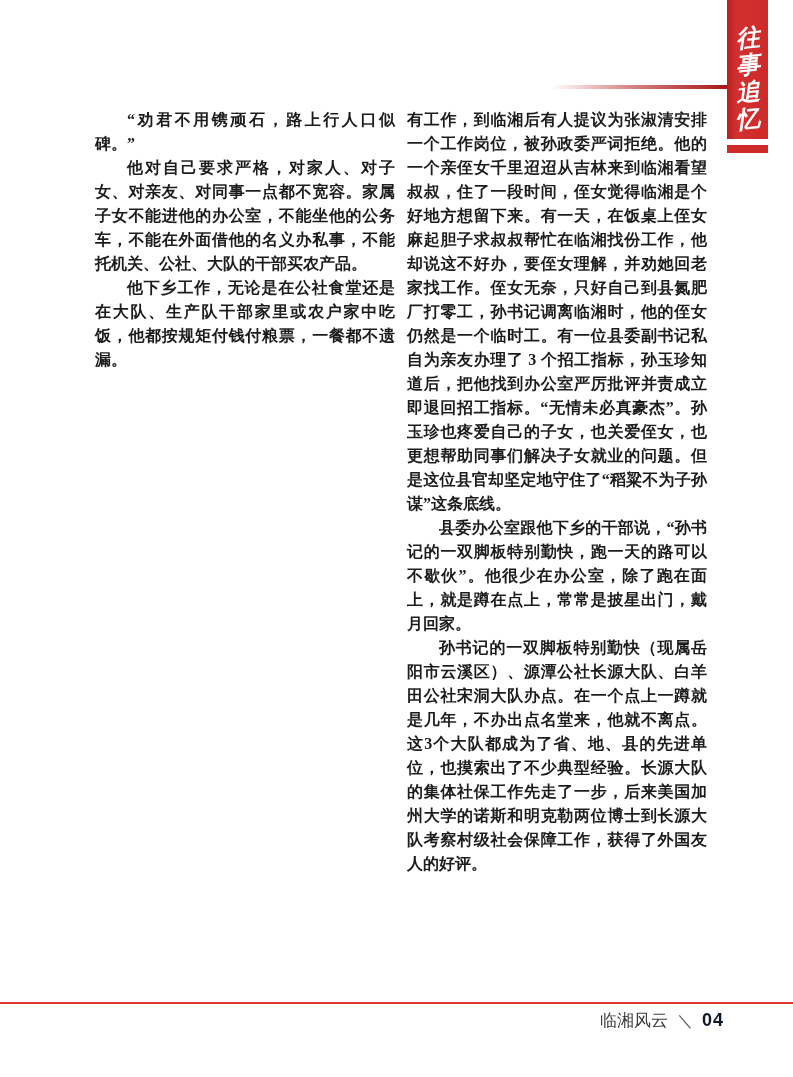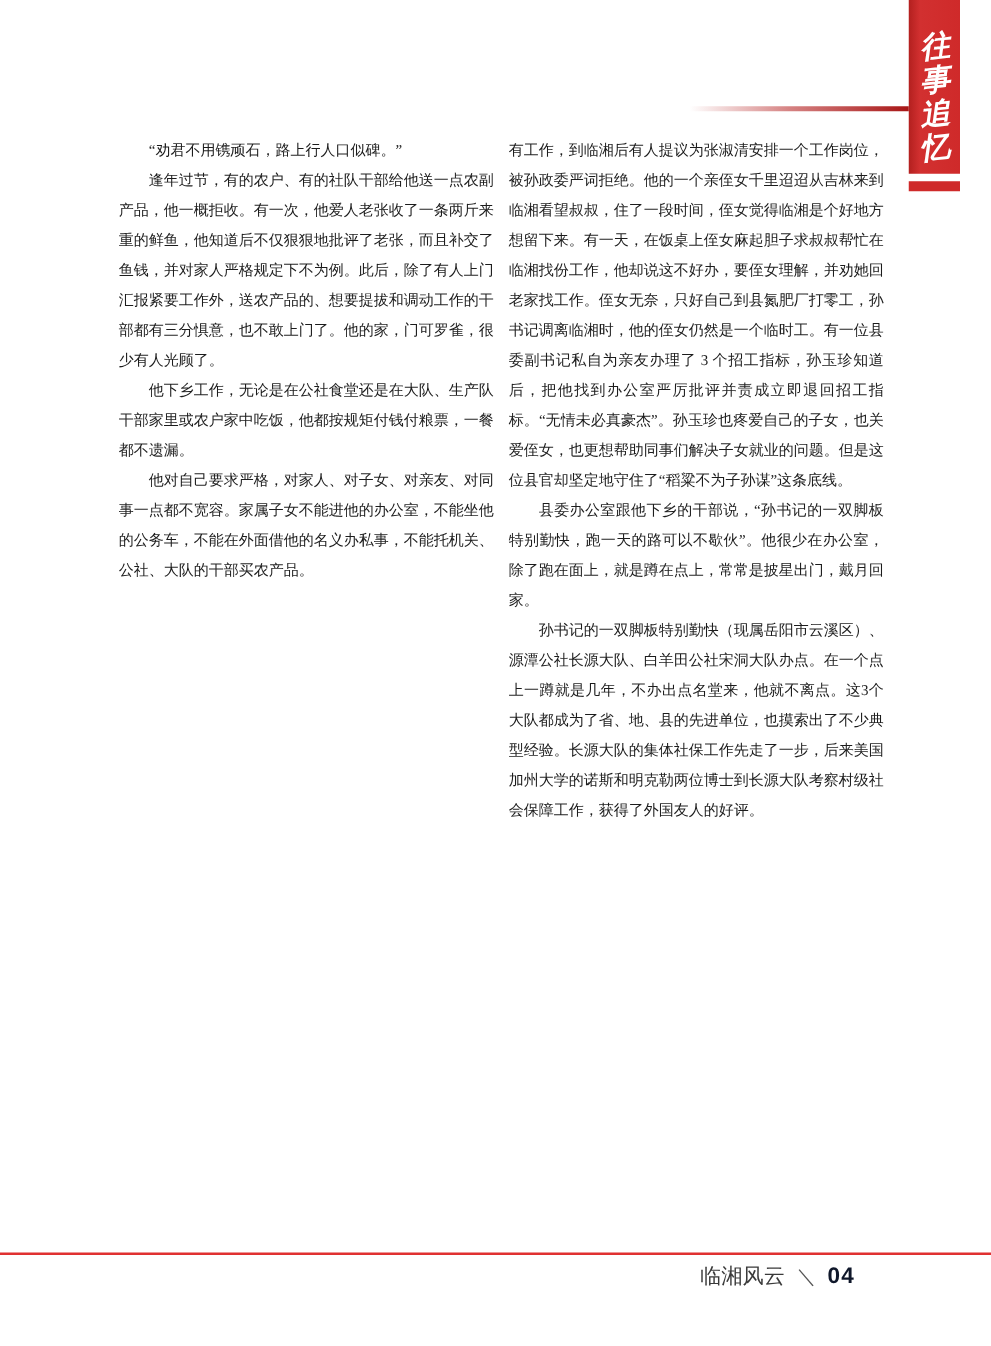--- a/index.html
+++ b/index.html
@@ -35,32 +35,33 @@
   }
 
   
   .columns{
     position:absolute;left:95px;top:108px;width:612px;
     display:flex;gap:12px;
   }
   .col{width:300px;}
   .col p{
     margin:0;text-indent:2em;text-align:justify;
-    font-size:12px;line-height:24px;color:#1c1c1c;
+    font-size:16px;line-height:24px;color:#1c1c1c;
     letter-spacing:0;
+    font-weight:bold;
   }
   .col p.no-indent{text-indent:0;}
 
   
   .footer-rule{
     position:absolute;left:0;top:1002px;width:793px;height:2px;
     background:#e03131;
   }
   .footer{
-    position:absolute;left:560px;top:1009px;
+    position:absolute;left:600px;top:1009px;
     display:flex;align-items:baseline;gap:9px;
     font-family:"Liberation Sans","DejaVu Sans",sans-serif;
     color:#3a3a3a;font-size:17px;justify-content:flex-end;
   }
   .footer .sep{color:#555555;font-size:16px;}
   .footer .pagenum{font-weight:700;color:#0f172a;font-size:18px;letter-spacing:1px;}
 </style>
 </head>
 <body>
 
@@ -72,23 +73,22 @@
     <span class="banner-char">往</span>
     <span class="banner-char">事</span>
     <span class="banner-char">追</span>
     <span class="banner-char">忆</span>
   </div>
   <div class="banner-underline"></div>
 
   <div class="columns">
     <div class="col">
       <p>“劝君不用镌顽石，路上行人口似碑。”</p>
-      <p>逢年过节，有的农户、有的社队干部给他送一点农副产品，他一概拒收。有一次，他爱人老张收了一条两斤来重的鲜鱼，他知道后不仅狠狠地批评了老张，而且补交了鱼钱，并对家人严格规定下不为例。此后，除了有人上门汇报紧要工作外，送农产品的、想要提拔和调动工作的干部都有三分惧意，也不敢上门了。他的家，门可罗雀，很少有人光顾了。</p>
+      <p>他对自己要求严格，对家人、对子女、对亲友、对同事一点都不宽容。家属子女不能进他的办公室，不能坐他的公务车，不能在外面借他的名义办私事，不能托机关、公社、大队的干部买农产品。</p>
       <p>他下乡工作，无论是在公社食堂还是在大队、生产队干部家里或农户家中吃饭，他都按规矩付钱付粮票，一餐都不遗漏。</p>
-      <p>他对自己要求严格，对家人、对子女、对亲友、对同事一点都不宽容。家属子女不能进他的办公室，不能坐他的公务车，不能在外面借他的名义办私事，不能托机关、公社、大队的干部买农产品。</p>
     </div>
     <div class="col">
       <p class="no-indent">有工作，到临湘后有人提议为张淑清安排一个工作岗位，被孙政委严词拒绝。他的一个亲侄女千里迢迢从吉林来到临湘看望叔叔，住了一段时间，侄女觉得临湘是个好地方想留下来。有一天，在饭桌上侄女麻起胆子求叔叔帮忙在临湘找份工作，他却说这不好办，要侄女理解，并劝她回老家找工作。侄女无奈，只好自己到县氮肥厂打零工，孙书记调离临湘时，他的侄女仍然是一个临时工。有一位县委副书记私自为亲友办理了 3 个招工指标，孙玉珍知道后，把他找到办公室严厉批评并责成立即退回招工指标。“无情未必真豪杰”。孙玉珍也疼爱自己的子女，也关爱侄女，也更想帮助同事们解决子女就业的问题。但是这位县官却坚定地守住了“稻粱不为子孙谋”这条底线。</p>
       <p>县委办公室跟他下乡的干部说，“孙书记的一双脚板特别勤快，跑一天的路可以不歇伙”。他很少在办公室，除了跑在面上，就是蹲在点上，常常是披星出门，戴月回家。</p>
       <p>孙书记的一双脚板特别勤快（现属岳阳市云溪区）、源潭公社长源大队、白羊田公社宋洞大队办点。在一个点上一蹲就是几年，不办出点名堂来，他就不离点。这3个大队都成为了省、地、县的先进单位，也摸索出了不少典型经验。长源大队的集体社保工作先走了一步，后来美国加州大学的诺斯和明克勒两位博士到长源大队考察村级社会保障工作，获得了外国友人的好评。</p>
     </div>
   </div>
 
   <div class="footer-rule"></div>
   <div class="footer">

